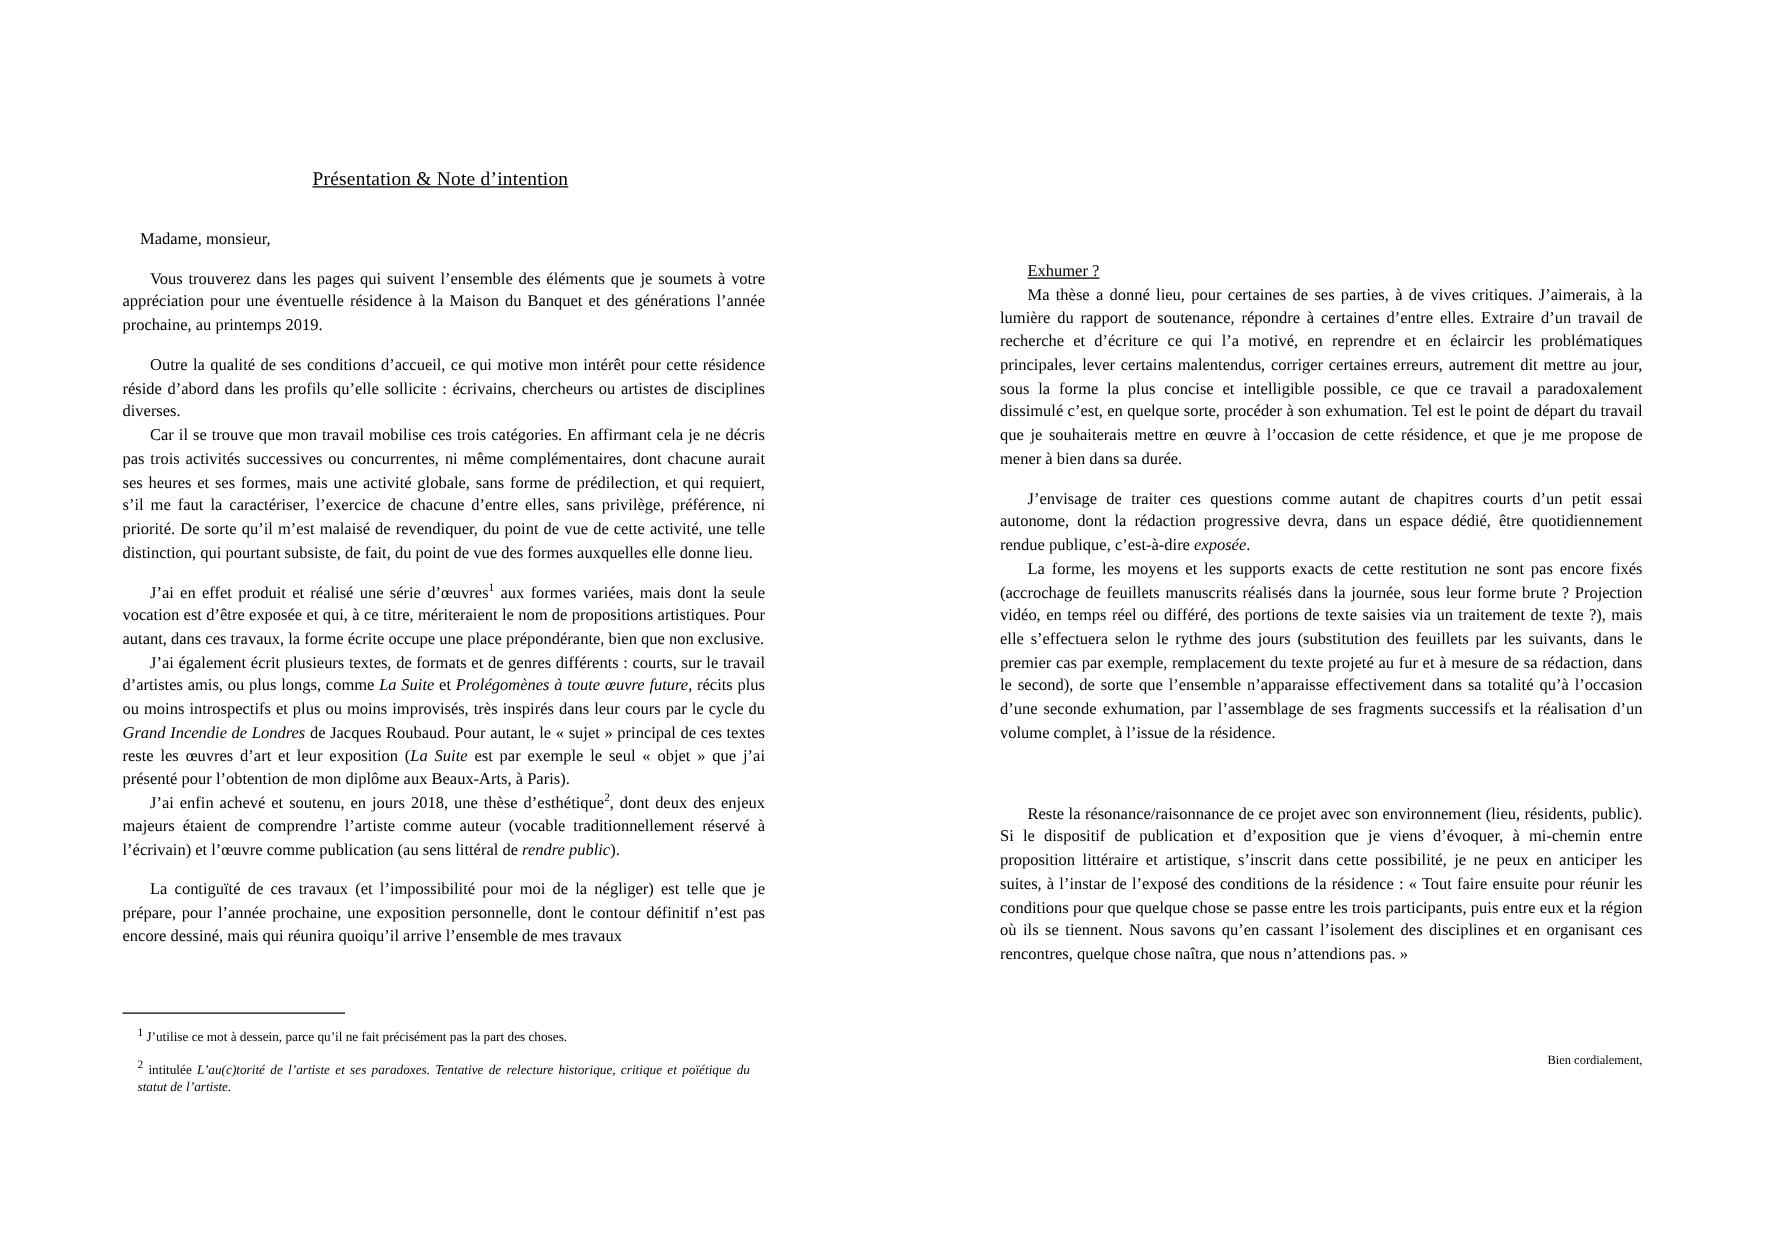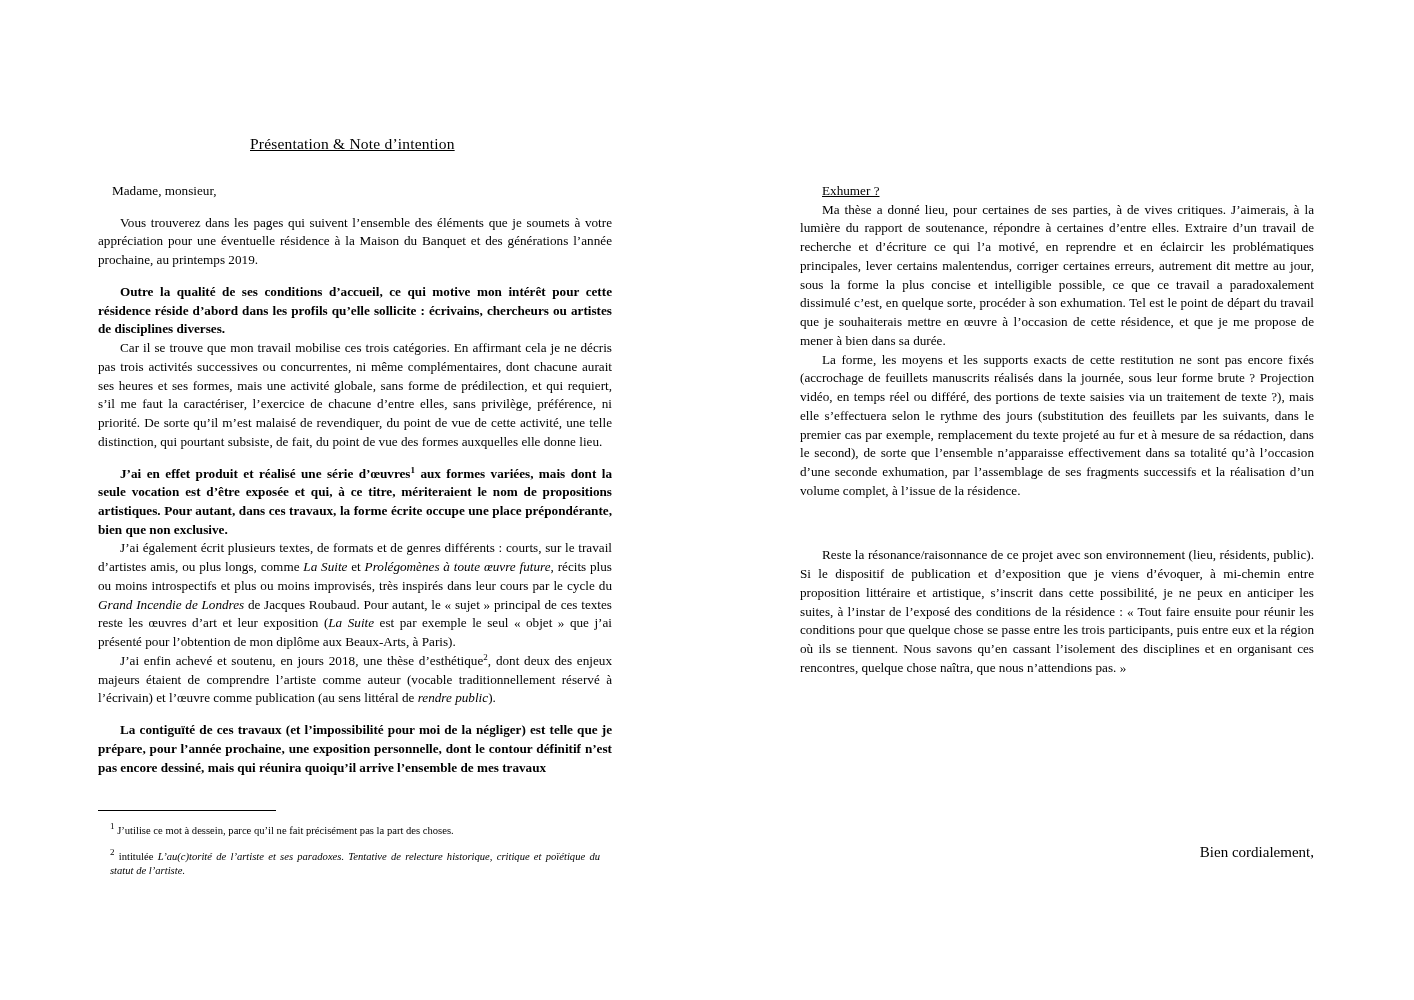--- a/index.html
+++ b/index.html
@@ -37,23 +37,23 @@
     line-height: 1.42;
     text-align: justify;
   }
   .col-left { left: 98px; }
   .col-right { left: 800px; }
 
   p {
     margin: 0 0 0 0;
     text-indent: 22px;
   }
-  p.gap { margin-top: 13px; font-weight: bold; }
+  p.gap { margin-top: 13px; }
   p.noindent { text-indent: 0; }
-  p.bigGap { }
+  p.bigGap { margin-top: 26px; }
 
   .salutation {
     text-indent: 14px;
     margin-bottom: 13px;
   }
   i { font-style: italic; }
   sup {
     font-size: 9px;
     vertical-align: super;
     line-height: 0;
@@ -80,21 +80,21 @@
     height: 1px;
     background: #000;
   }
   .footnotes p { text-indent: 0; margin: 12px; }
   .signature {
     position: absolute;
     left: 800px;
     top: 842px;
     width: 514px;
     text-align: right;
-    font-size: 15px;
+    font-size: 10px;
     line-height: 1.42;
   }
 </style>
 </head>
 <body>
 
 <div class="page">
 
   <div class="title">Présentation &amp; Note d’intention</div>
 
@@ -124,20 +124,21 @@
     <p><sup>2</sup><span> intitulée </span><i>L’au(c)torité de l’artiste et ses paradoxes. Tentative de relecture historique, critique et poïétique du statut de l’artiste.</i></p>
   </div>
 
   <div class="col col-right">
 
 
     <p class="subhead bigGap">Exhumer ?</p>
 
     <p>Ma thèse a donné lieu, pour certaines de ses parties, à de vives critiques. J’aimerais, à la lumière du rapport de soutenance, répondre à certaines d’entre elles. Extraire d’un travail de recherche et d’écriture ce qui l’a motivé, en reprendre et en éclaircir les problématiques principales, lever certains malentendus, corriger certaines erreurs, autrement dit mettre au jour, sous la forme la plus concise et intelligible possible, ce que ce travail a paradoxalement dissimulé c’est, en quelque sorte, procéder à son exhumation. Tel est le point de départ du travail que je souhaiterais mettre en œuvre à l’occasion de cette résidence, et que je me propose de mener à bien dans sa durée.</p>
 
+    <p class="gap"><span>J’envisage de traiter ces questions comme autant de chapitres courts d’un petit essai autonome, dont la rédaction progressive devra, dans un espace dédié, être quotidiennement rendue publique, c’est-à-dire </span><i>exposée</i><span>.</span></p>
 
     <p>La forme, les moyens et les supports exacts de cette restitution ne sont pas encore fixés (accrochage de feuillets manuscrits réalisés dans la journée, sous leur forme brute ? Projection vidéo, en temps réel ou différé, des portions de texte saisies via un traitement de texte ?), mais elle s’effectuera selon le rythme des jours (substitution des feuillets par les suivants, dans le premier cas par exemple, remplacement du texte projeté au fur et à mesure de sa rédaction, dans le second), de sorte que l’ensemble n’apparaisse effectivement dans sa totalité qu’à l’occasion d’une seconde exhumation, par l’assemblage de ses fragments successifs et la réalisation d’un volume complet, à l’issue de la résidence.</p>
 
     <p class="bigGap" style="margin-top:46px">Reste la résonance/raisonnance de ce projet avec son environnement (lieu, résidents, public). Si le dispositif de publication et d’exposition que je viens d’évoquer, à mi-chemin entre proposition littéraire et artistique, s’inscrit dans cette possibilité, je ne peux en anticiper les suites, à l’instar de l’exposé des conditions de la résidence : « Tout faire ensuite pour réunir les conditions pour que quelque chose se passe entre les trois participants, puis entre eux et la région où ils se tiennent. Nous savons qu’en cassant l’isolement des disciplines et en organisant ces rencontres, quelque chose naîtra, que nous n’attendions pas. »</p>
   </div>
 
   <div class="signature">
     <div>Bien cordialement,</div>
   </div>
 

